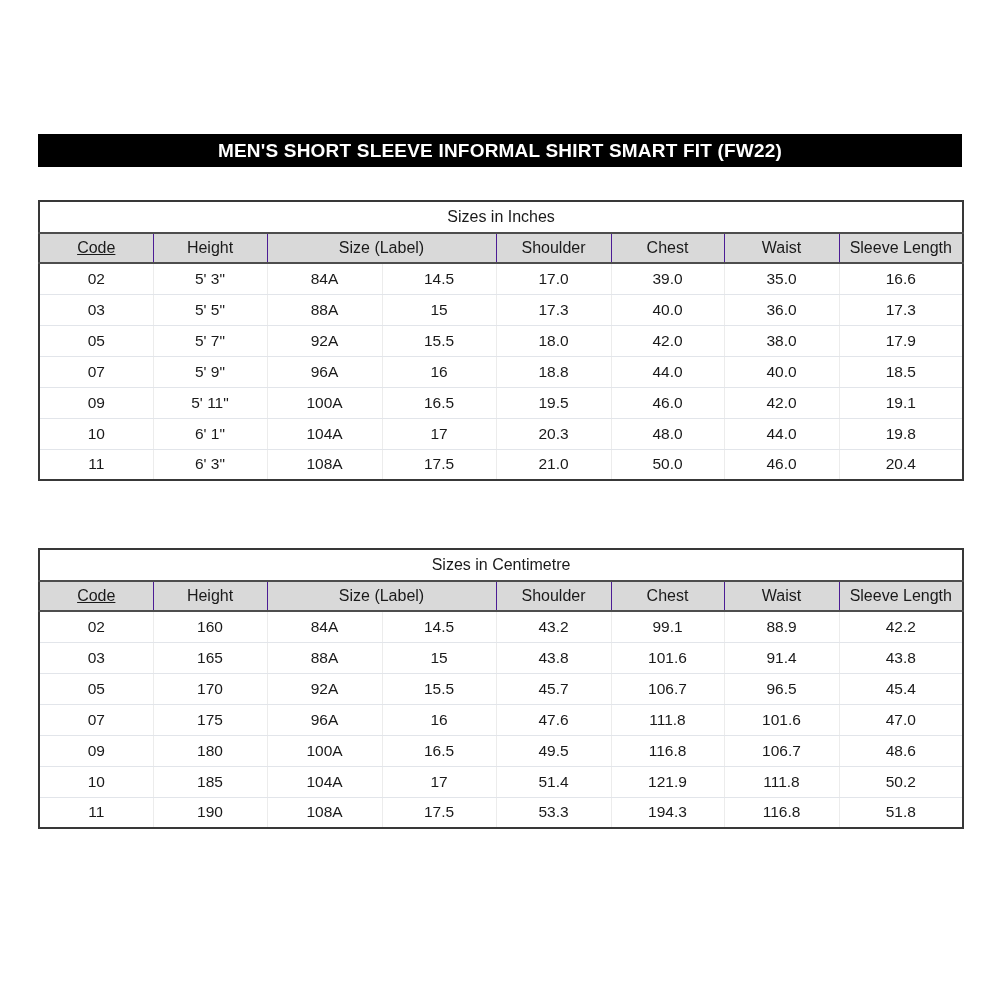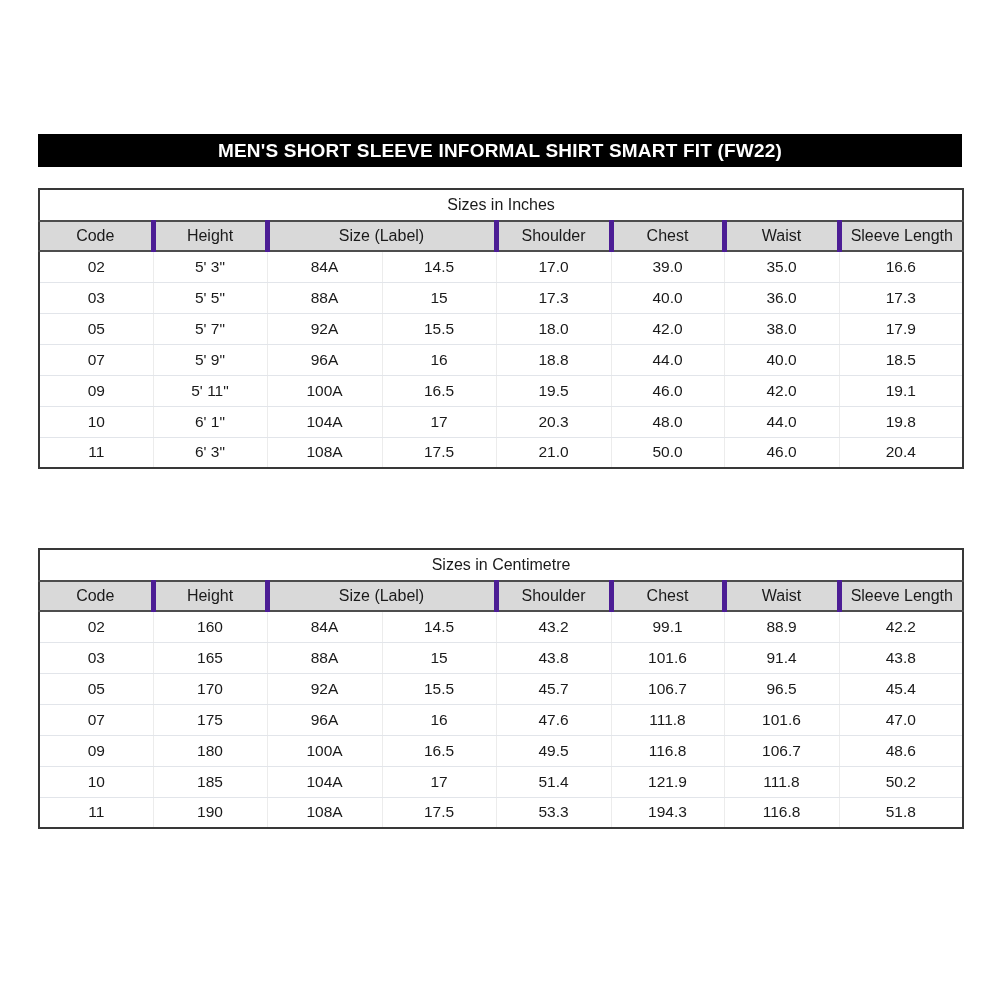--- a/index.html
+++ b/index.html
@@ -14,45 +14,45 @@
     position: absolute;
     left: 38px; top: 134px;
     width: 924px; height: 33px;
     background: #000000;
     color: #ffffff;
     display: flex; align-items: center; justify-content: center;
     font-size: 19px; font-weight: bold;
     letter-spacing: 0.2px;
   }
   .table-wrap { position: absolute; left: 38px; width: 924px; }
-  .table-wrap.inches { top: 188px; }
+  .table-wrap.inches { top: 200px; }
   .table-wrap.cm     { top: 548px; }
   table.size-table {
     width: 924px;
     border-collapse: collapse;
     table-layout: fixed;
     border: 2px solid #383838;
     font-size: 15.5px;
   }
   th, td { text-align: center; font-weight: normal; vertical-align: middle; }
   th.caption {
     height: 32px;
     background: #ffffff;
     border-bottom: 2px solid #4d4d4d;
     font-size: 16px;
   }
   tr.header-row th {
     height: 30px;
     background: #d9d9d9;
     border-top: 1px solid #ffffff;
     border-bottom: 2px solid #4d4d4d;
-    border-left: 5px solid #4c1d95;
+    border-left: 1px solid #4c1d95;
     font-size: 16px;
   }
-  tr.header-row th:first-child { border-left: none; }
+  tr.header-row th:first-child { border-left: none; text-decoration: underline; }
   tbody td {
     height: 31px;
     background: #ffffff;
     border-left: 1px solid #ececec;
     border-bottom: 1px solid #e2e5ea;
   }
   tbody td:first-child { border-left: none; }
   tbody tr:last-child td { border-bottom: none; }
 </style>
 </head>

